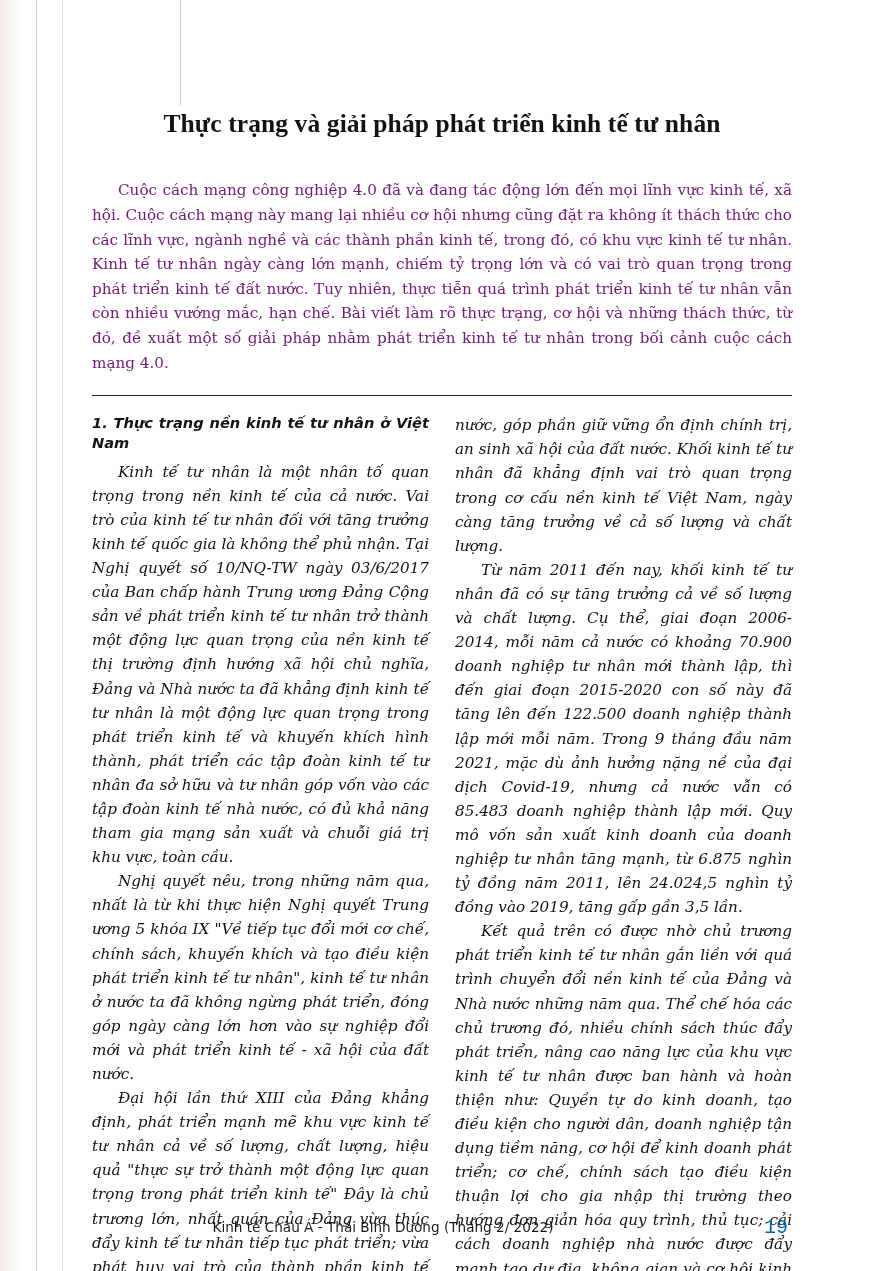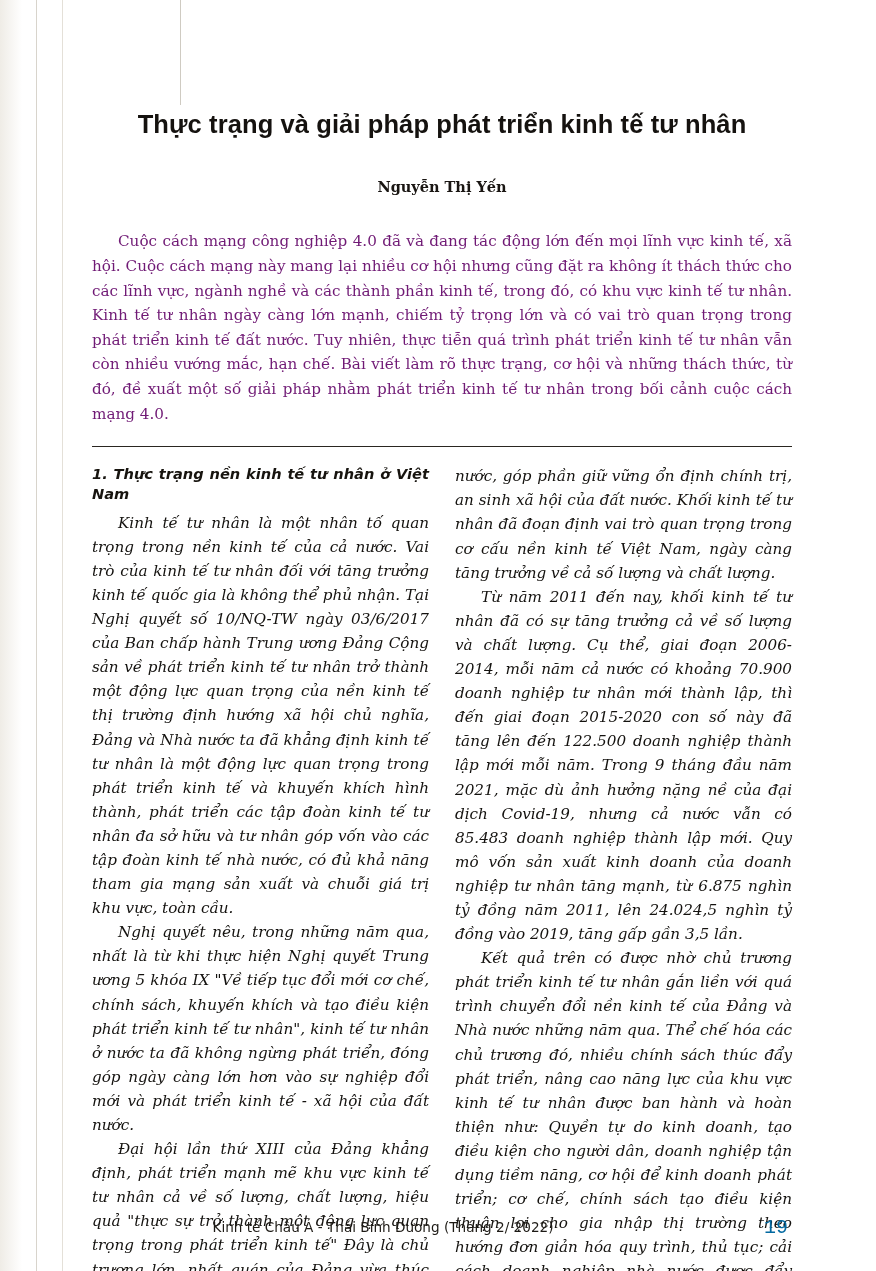--- a/index.html
+++ b/index.html
@@ -34,21 +34,21 @@
     top: 0;
     width: 700px;
     height: 1271px;
   }
 
   .title-block {
     padding-top: 104px;
     text-align: center;
   }
   .title-line {
-    font-family: Liberation Sans, sans-serif;
+    font-family: Liberation Serif, serif;
     font-weight: bold;
     font-size: 25.5px;
     line-height: 1.58;
     letter-spacing: 0.1px;
     color: #15120f;
   }
   .author {
     margin-top: 34px;
     text-align: center;
     font-weight: bold;
@@ -150,38 +150,37 @@
   <div class="gutter-line a"></div>
   <div class="gutter-line b"></div>
   <div class="gutter-line c"></div>
 
   <div class="content">
 
     <div class="title-block">
       <div class="title-line">Thực trạng và giải pháp phát triển kinh tế tư nhân</div>
     </div>
 
-    <div class="author">Nguyễn Thị Yến</div>
 
     <div class="abstract"><span class="indent"></span><span>Cuộc cách mạng công nghiệp 4.0 đã và đang tác động lớn đến mọi lĩnh vực kinh tế, xã hội. Cuộc cách mạng này mang lại nhiều cơ hội nhưng cũng đặt ra không ít thách thức cho các lĩnh vực, ngành nghề và các thành phần kinh tế, trong đó, có khu vực kinh tế tư nhân. Kinh tế tư nhân ngày càng lớn mạnh, chiếm tỷ trọng lớn và có vai trò quan trọng trong phát triển kinh tế đất nước. Tuy nhiên, thực tiễn quá trình phát triển kinh tế tư nhân vẫn còn nhiều vướng mắc, hạn chế. Bài viết làm rõ thực trạng, cơ hội và những thách thức, từ đó, đề xuất một số giải pháp nhằm phát triển kinh tế tư nhân trong bối cảnh cuộc cách mạng 4.0.</span></div>
 
     <div class="rule"></div>
 
     <div class="columns">
 
       <div class="col">
         <p class="section-head">1. Thực trạng nền kinh tế tư nhân ở Việt Nam</p>
         <p>Kinh tế tư nhân là một nhân tố quan trọng trong nền kinh tế của cả nước. Vai trò của kinh tế tư nhân đối với tăng trưởng kinh tế quốc gia là không thể phủ nhận. Tại Nghị quyết số 10/NQ-TW ngày 03/6/2017 của Ban chấp hành Trung ương Đảng Cộng sản về phát triển kinh tế tư nhân trở thành một động lực quan trọng của nền kinh tế thị trường định hướng xã hội chủ nghĩa, Đảng và Nhà nước ta đã khẳng định kinh tế tư nhân là một động lực quan trọng trong phát triển kinh tế và khuyến khích hình thành, phát triển các tập đoàn kinh tế tư nhân đa sở hữu và tư nhân góp vốn vào các tập đoàn kinh tế nhà nước, có đủ khả năng tham gia mạng sản xuất và chuỗi giá trị khu vực, toàn cầu.</p>
         <p>Nghị quyết nêu, trong những năm qua, nhất là từ khi thực hiện Nghị quyết Trung ương 5 khóa IX "Về tiếp tục đổi mới cơ chế, chính sách, khuyến khích và tạo điều kiện phát triển kinh tế tư nhân", kinh tế tư nhân ở nước ta đã không ngừng phát triển, đóng góp ngày càng lớn hơn vào sự nghiệp đổi mới và phát triển kinh tế - xã hội của đất nước.</p>
         <p>Đại hội lần thứ XIII của Đảng khẳng định, phát triển mạnh mẽ khu vực kinh tế tư nhân cả về số lượng, chất lượng, hiệu quả "thực sự trở thành một động lực quan trọng trong phát triển kinh tế" Đây là chủ trương lớn, nhất quán của Đảng vừa thúc đẩy kinh tế tư nhân tiếp tục phát triển; vừa phát huy vai trò của thành phần kinh tế này trong phát triển kinh tế - xã hội, củng cố an ninh quốc phòng trong tình hình mới.</p>
 
       </div>
 
       <div class="col">
-        <p style="text-indent:0">nước, góp phần giữ vững ổn định chính trị, an sinh xã hội của đất nước. Khối kinh tế tư nhân đã đoạn định vai trò quan trọng trong cơ cấu nền kinh tế Việt Nam, ngày càng tăng trưởng về cả số lượng và chất lượng.</p>
+        <p style="text-indent:0">nước, góp phần giữ vững ổn định chính trị, an sinh xã hội của đất nước. Khối kinh tế tư nhân đã khẳng định vai trò quan trọng trong cơ cấu nền kinh tế Việt Nam, ngày càng tăng trưởng về cả số lượng và chất lượng.</p>
         <p>Từ năm 2011 đến nay, khối kinh tế tư nhân đã có sự tăng trưởng cả về số lượng và chất lượng. Cụ thể, giai đoạn 2006-2014, mỗi năm cả nước có khoảng 70.900 doanh nghiệp tư nhân mới thành lập, thì đến giai đoạn 2015-2020 con số này đã tăng lên đến 122.500 doanh nghiệp thành lập mới mỗi năm. Trong 9 tháng đầu năm 2021, mặc dù ảnh hưởng nặng nề của đại dịch Covid-19, nhưng cả nước vẫn có 85.483 doanh nghiệp thành lập mới. Quy mô vốn sản xuất kinh doanh của doanh nghiệp tư nhân tăng mạnh, từ 6.875 nghìn tỷ đồng năm 2011, lên 24.024,5 nghìn tỷ đồng vào 2019, tăng gấp gần 3,5 lần.</p>
         <p>Kết quả trên có được nhờ chủ trương phát triển kinh tế tư nhân gắn liền với quá trình chuyển đổi nền kinh tế của Đảng và Nhà nước những năm qua. Thể chế hóa các chủ trương đó, nhiều chính sách thúc đẩy phát triển, nâng cao năng lực của khu vực kinh tế tư nhân được ban hành và hoàn thiện như: Quyền tự do kinh doanh, tạo điều kiện cho người dân, doanh nghiệp tận dụng tiềm năng, cơ hội để kinh doanh phát triển; cơ chế, chính sách tạo điều kiện thuận lợi cho gia nhập thị trường theo hướng đơn giản hóa quy trình, thủ tục; cải cách doanh nghiệp nhà nước được đẩy mạnh tạo dư địa, không gian và cơ hội kinh doanh cho khu vực kinh tế tư nhân đầu tư nâng cao năng lực.</p>
 
       </div>
 
     </div>
 
     <div class="footer">
       <div class="footer-text">Kinh tế Châu Á - Thái Bình Dương  (Tháng 2/ 2022)</div>
       <div class="page-number">19</div>

